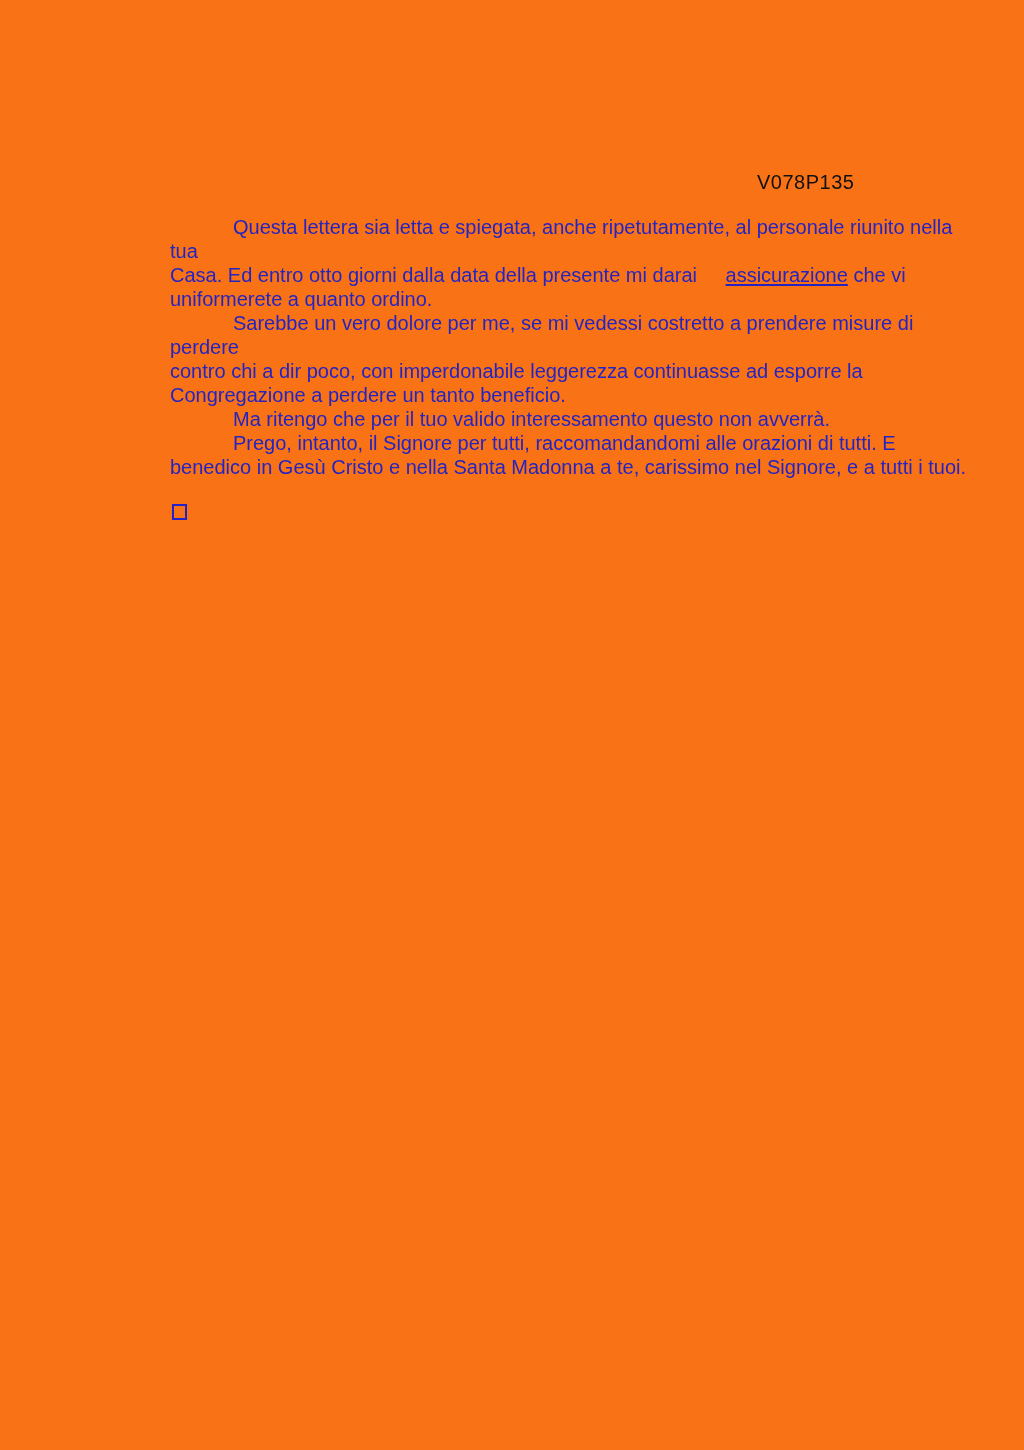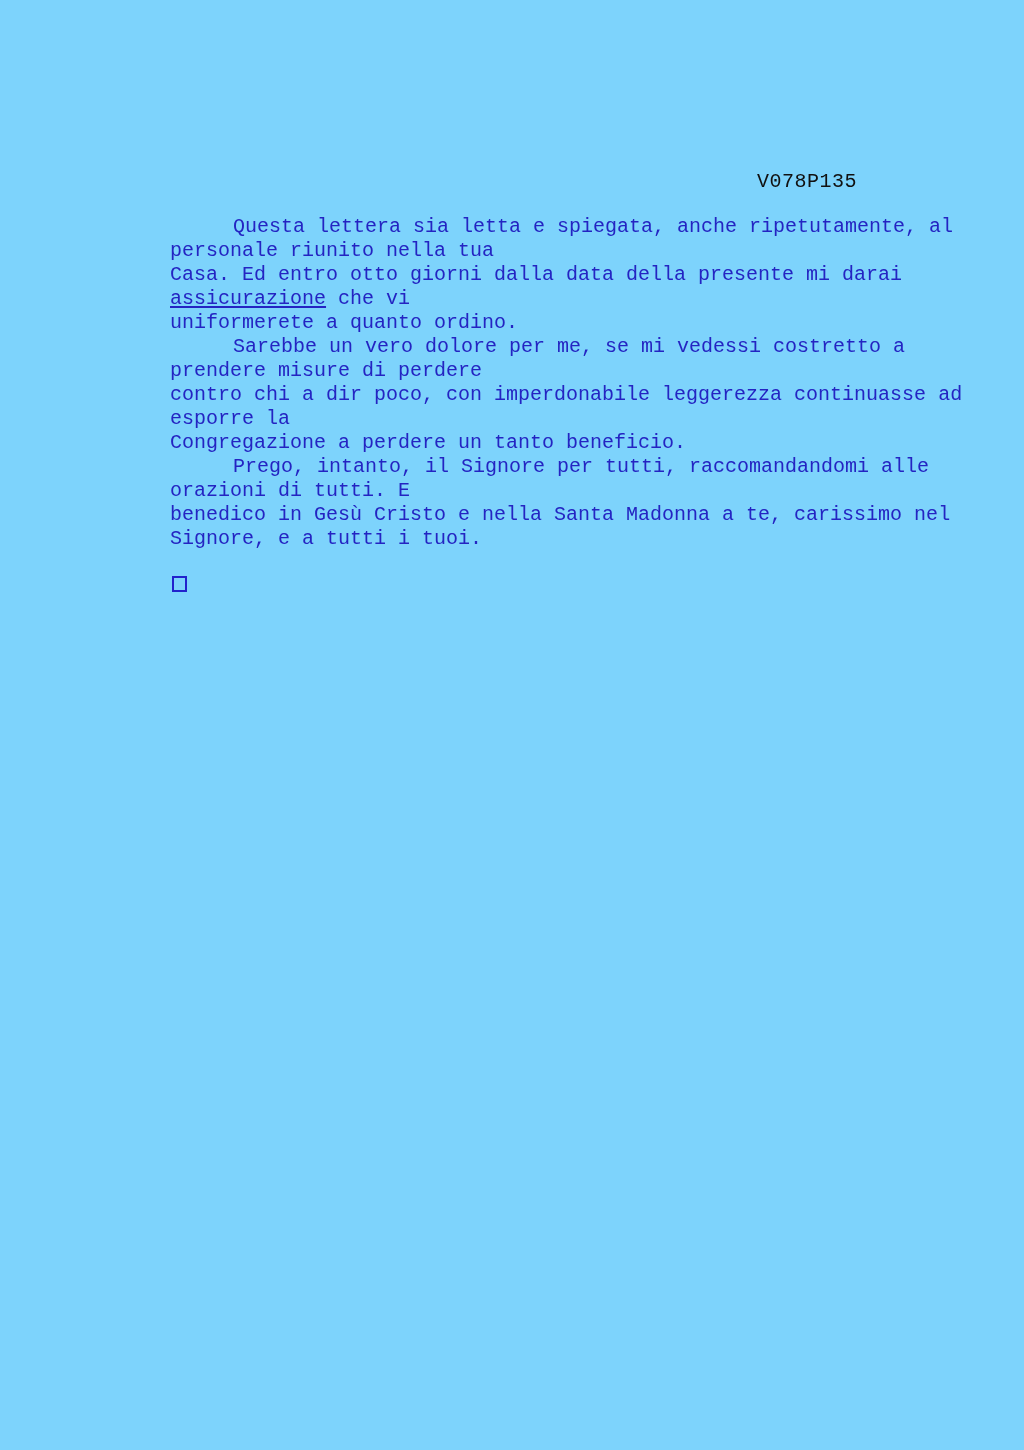--- a/index.html
+++ b/index.html
@@ -4,23 +4,23 @@
 <style>
   html, body {
     margin: 0;
     padding: 0;
     background: #ffffff;
   }
   .page {
     position: relative;
     width: 1024px;
     height: 1450px;
-    background: #7dd3fc;
+    background: #f97316;
     overflow: hidden;
-    font-family: Liberation Mono, monospace;
+    font-family: Liberation Sans, sans-serif;
   }
   .page-code {
     position: absolute;
     left: 757px;
     top: 170px;
     font-size: 20px;
     line-height: 24px;
     color: #111111;
     letter-spacing: 0.5px;
   }
@@ -34,20 +34,21 @@
     color: #2424c2;
   }
   .para {
     margin: 0;
     text-indent: 63px;
     white-space: pre-line;
   }
   .underlined {
     text-decoration: underline;
     text-underline-offset: 2px;
+    margin-left: 23px;
   }
   .square-glyph {
     display: block;
     width: 11px;
     height: 12px;
     border: 2px solid #2222cc;
     margin-top: 25px;
     margin-left: 2px;
   }
 </style>
@@ -62,20 +63,21 @@
 
 
     <p class="para"><span>Questa lettera sia letta e spiegata, anche ripetutamente, al personale riunito nella tua
 Casa. Ed entro otto giorni dalla data della presente mi darai </span><span class="underlined">assicurazione</span><span> che vi
 uniformerete a quanto ordino.</span></p>
 
     <p class="para">Sarebbe un vero dolore per me, se mi vedessi costretto a prendere misure di perdere
 contro chi a dir poco, con imperdonabile leggerezza continuasse ad esporre la
 Congregazione a perdere un tanto beneficio.</p>
 
+    <p class="para">Ma ritengo che per il tuo valido interessamento questo non avverrà.</p>
 
     <p class="para">Prego, intanto, il Signore per tutti, raccomandandomi alle orazioni di tutti. E
 benedico in Gesù Cristo e nella Santa Madonna a te, carissimo nel Signore, e a tutti i tuoi.</p>
 
     <span class="square-glyph"></span>
 
   </div>
 
 </div>
 

